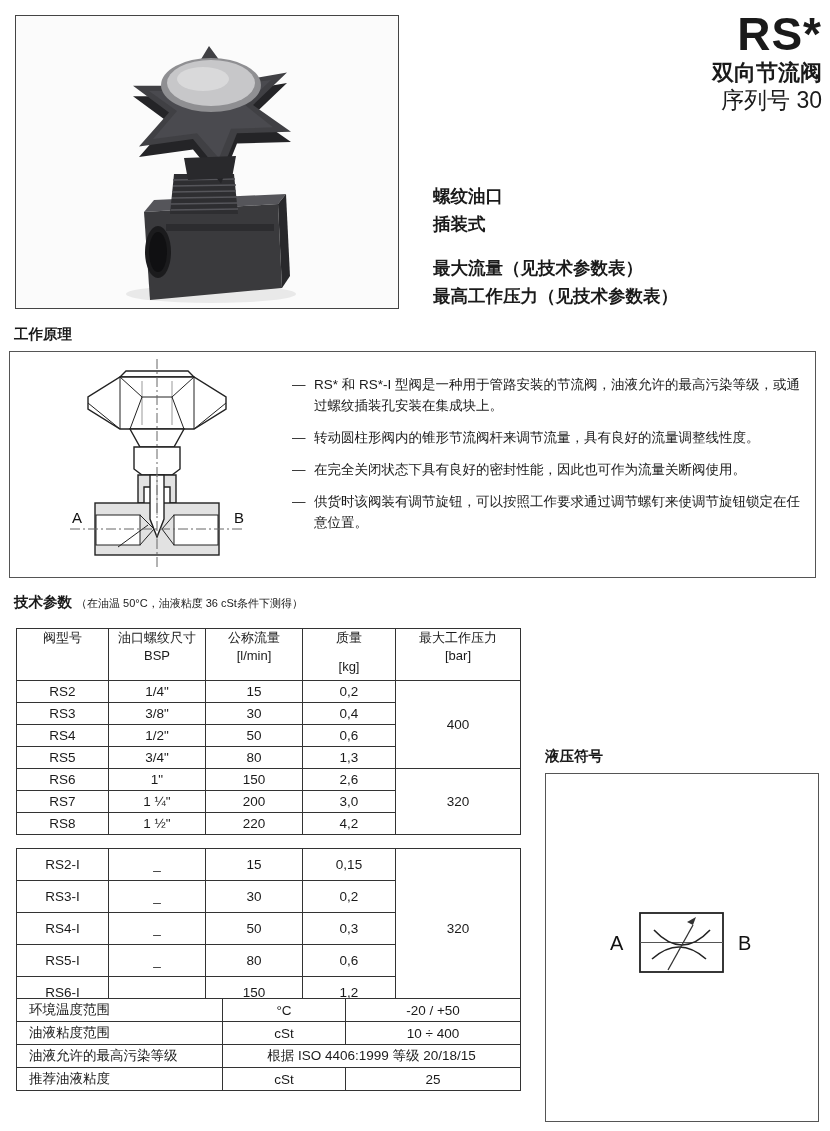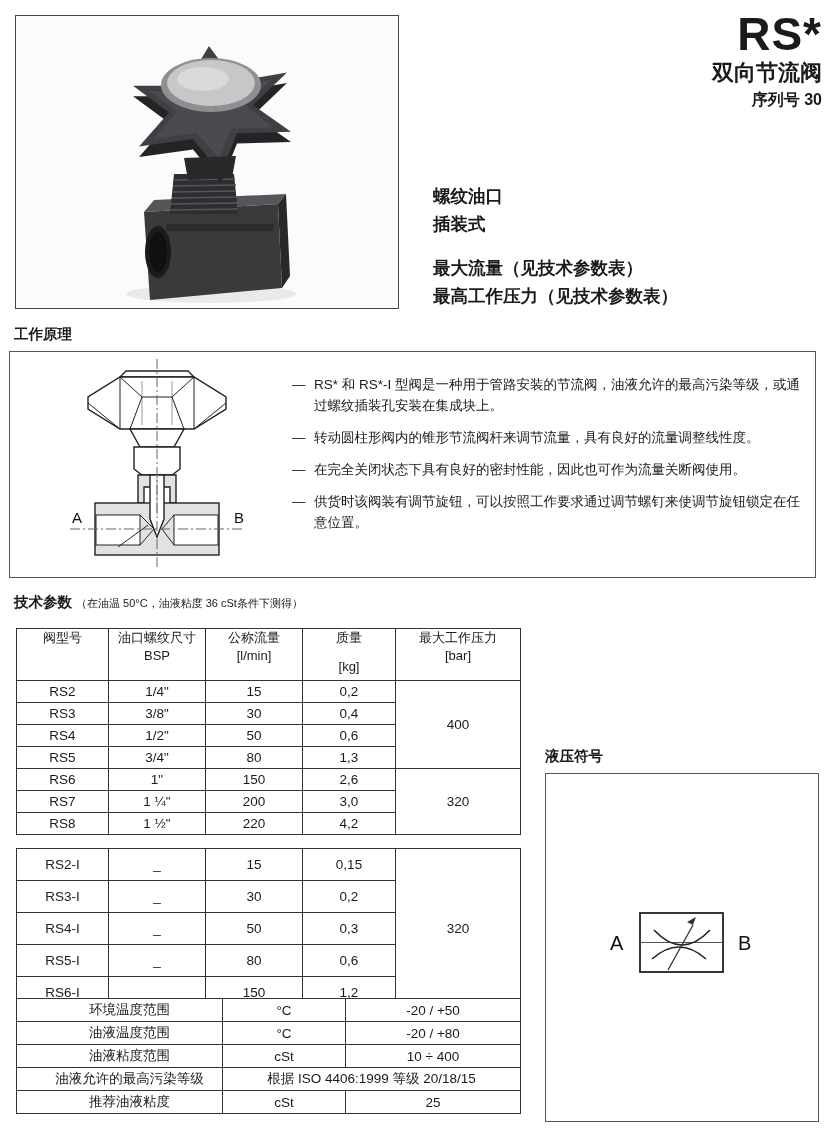--- a/index.html
+++ b/index.html
@@ -8,21 +8,21 @@
     position:relative; width:830px; height:1131px; background:#ffffff;
     margin:0 auto; font-family:"Liberation Sans","DejaVu Sans",sans-serif;
     color:#1a1a1a; overflow:hidden;
   }
   
   .photo-box { position:absolute; left:15px; top:15px; width:384px; height:294px;
     border:1px solid #444; background:#fdfdfd; }
   .top-header { position:absolute; top:10px; right:8px; text-align:right;margin-left:8px; }
   .model-code { font-size:46px; font-weight:bold; line-height:48px; letter-spacing:1px; }
   .model-subtitle { font-size:22px; font-weight:bold; line-height:26px; margin-top:2px; }
-  .model-series { font-size:16px; font-weight:bold; line-height:22px; margin-top:3px; }
+  .model-series { font-size:23px; font-weight:normal; line-height:22px; margin-top:3px; }
   .intro-block { position:absolute; left:433px; top:182px; font-size:17.5px;
     font-weight:bold; line-height:28px; }
   .intro-gap { height:16px; }
   
   .section-title { position:absolute; font-size:14.5px; font-weight:bold; }
   .section-note { font-size:11px; font-weight:normal; }
   .wp-box { position:absolute; left:9px; top:351px; width:807px; height:227px;
     border:1px solid #555; background:#fff; }
   .wp-diagram { position:absolute; left:22px; top:357px; }
   .bullets { position:absolute; left:292px; top:374px; width:518px;
@@ -34,21 +34,21 @@
   .spec-table { position:absolute; left:16px; border:1.5px solid #333; }
   .spec-table th, .spec-table td { border:1px solid #333; text-align:center;
     vertical-align:middle; font-size:13.5px; font-weight:normal; }
   .spec-table th { font-size:13px; vertical-align:top; padding-top:0; height:52px; }
   .t-main { top:628px; }
   .t-main td { height:22px; }
   .t-insert { top:848px; }
   .t-insert td { height:32px; }
   .t-cond { top:998px; }
   .t-cond td { height:23px; }
-  .t-cond td.lbl { text-align:center; padding-left:20px; }
+  .t-cond td.lbl { text-align:left; padding-left:12px; }
   .hdr-sub { margin-top:1px; }
   .hdr-sub-low { margin-top:12px; }
   
   .hs-box { position:absolute; left:545px; top:773px; width:274px; height:349px;
     border:1px solid #555; background:#fff; }
   svg text { font-family:"Liberation Sans","DejaVu Sans",sans-serif; }
 </style>
 </head>
 <body>
 
@@ -305,25 +305,20 @@
         <col style="width:123px">
         <col style="width:175px">
       </colgroup>
     <tbody>
         <tr>
       <td class="lbl">环境温度范围</td>
       <td>°C</td>
       <td>-20 / +50</td>
     </tr>
     <tr>
-      <td class="lbl">油液温度范围</td>
-      <td>°C</td>
-      <td>-20 / +80</td>
-    </tr>
-    <tr>
       <td class="lbl">油液粘度范围</td>
       <td>cSt</td>
       <td>10 ÷ 400</td>
     </tr>
     <tr>
       <td class="lbl">油液允许的最高污染等级</td>
       <td colspan="2">根据 ISO 4406:1999 等级 20/18/15</td>
     </tr>
     <tr>
       <td class="lbl">推荐油液粘度</td>

